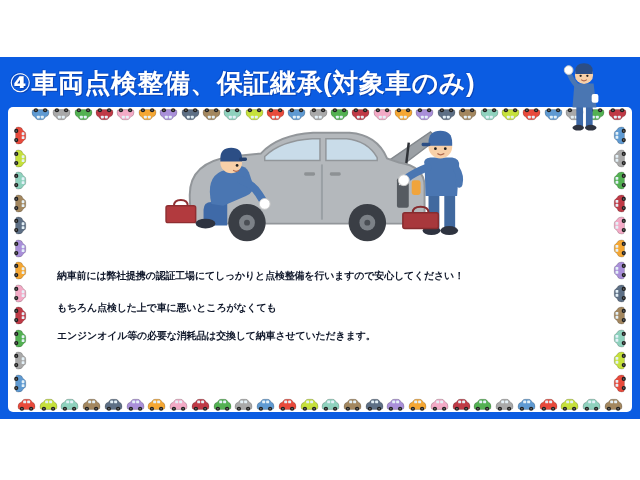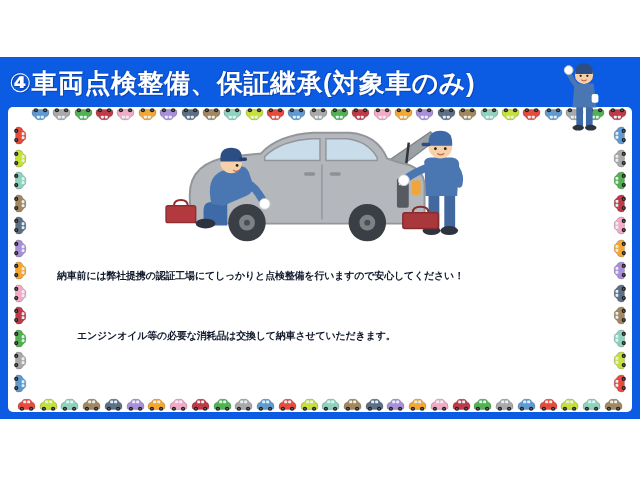--- a/index.html
+++ b/index.html
@@ -33,21 +33,21 @@
   
   .main-illust { position:absolute; left:152px; top:14px; width:316px; height:148px; }
 
   
   .text-line {
     position:absolute; left:49px; white-space:nowrap;
     font-size:10px; font-weight:bold; color:#0f172a; letter-spacing:-0.2px;text-align:center;
   }
   .t1 { top:162px; }
   .t2 { top:194px; }
-  .t3 { top:222px;margin-left:20px; }
+  .t3 { top:222px; }
   .t4 { top:250px; left:37px; }
 
   
   .header-mechanic { position:absolute; left:560px; top:58px; width:48px; height:76px; z-index:6; }
 </style>
 </head>
 <body>
 
 <div class="slide">
 
@@ -838,20 +838,21 @@
           <rect x="265" y="22" width="9" height="3.5" rx="1.5" fill="#2c4e85"></rect>
           <circle cx="279" cy="28" r="1.4" fill="#222"></circle>
             <circle cx="289" cy="28" r="1.4" fill="#222"></circle>
           <path d="M281,33 q3,2.5 7,0" fill="none" stroke="#b06a50" stroke-width="1.3"></path>
           <rect x="246" y="93" width="36" height="16" rx="2" fill="#a8383c" stroke="#862c2f" stroke-width="1.5"></rect>
           <path d="M256,93 Q256,87 264,87 Q272,87 272,93" fill="none" stroke="#862c2f" stroke-width="2"></path>
         </g>
       </svg>
 
       <p class="text-line t1">納車前には弊社提携の認証工場にてしっかりと点検整備を行いますので安心してください！</p>
+      <p class="text-line t2">もちろん点検した上で車に悪いところがなくても</p>
       <p class="text-line t3">エンジンオイル等の必要な消耗品は交換して納車させていただきます。</p>
     </div>
   </div>
 
   <svg class="header-mechanic" viewBox="0 0 50 76">
     <rect x="17" y="48" width="7" height="22" fill="#3d69a8"></rect>
     <rect x="27" y="48" width="7" height="22" fill="#3d69a8"></rect>
     <ellipse cx="19" cy="71" rx="6" ry="3" fill="#2e3340"></ellipse>
     <ellipse cx="32" cy="71" rx="6" ry="3" fill="#2e3340"></ellipse>
     <path d="M15,25 L35,25 L38,50 L13,50 Z" fill="#4a76b2"></path>

